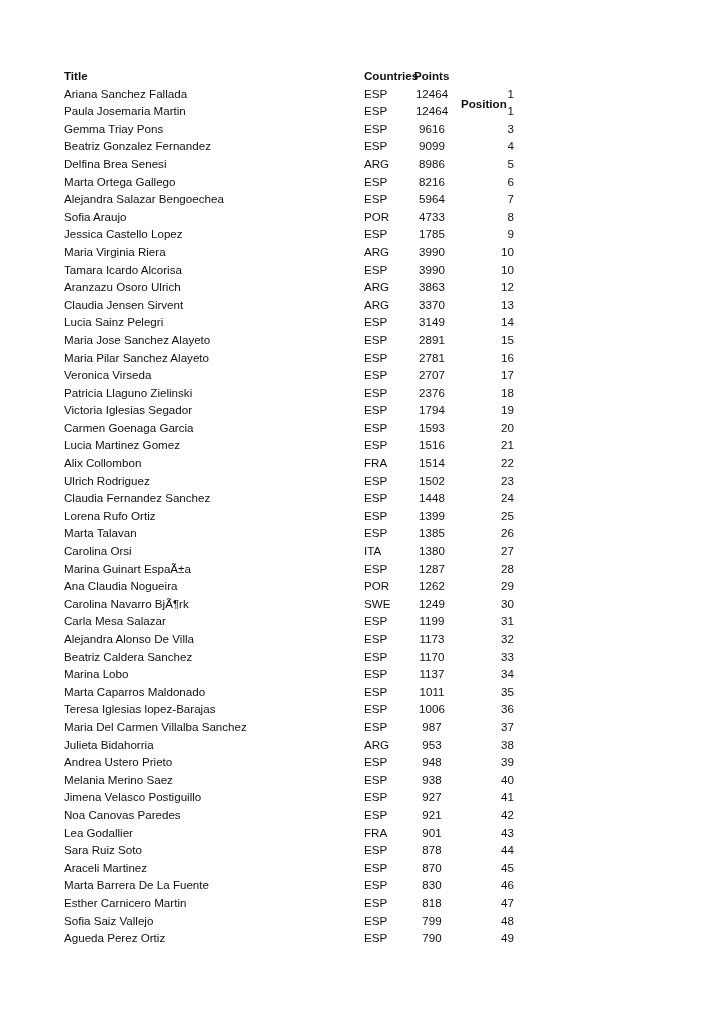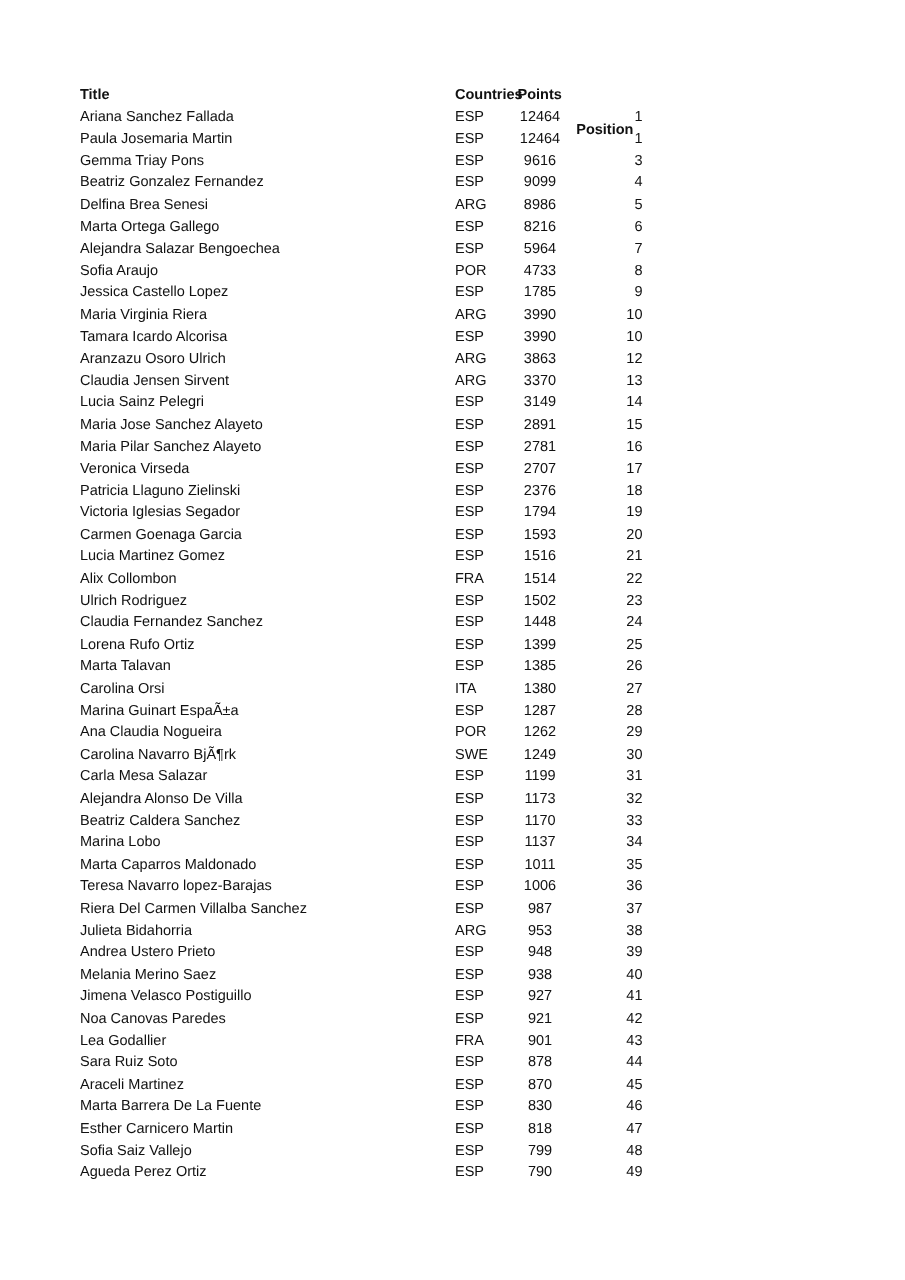--- a/index.html
+++ b/index.html
@@ -230,27 +230,27 @@
         <span class="c-points">1137</span>
         <span class="c-pos">34</span>
       </div>
       <div class="row">
         <span class="c-title">Marta Caparros Maldonado</span>
         <span class="c-country">ESP</span>
         <span class="c-points">1011</span>
         <span class="c-pos">35</span>
       </div>
       <div class="row">
-        <span class="c-title">Teresa Navarro lopez-Barajas</span>
+        <span class="c-title">Teresa Iglesias lopez-Barajas</span>
         <span class="c-country">ESP</span>
         <span class="c-points">1006</span>
         <span class="c-pos">36</span>
       </div>
       <div class="row">
-        <span class="c-title">Riera Del Carmen Villalba Sanchez</span>
+        <span class="c-title">Maria Del Carmen Villalba Sanchez</span>
         <span class="c-country">ESP</span>
         <span class="c-points">987</span>
         <span class="c-pos">37</span>
       </div>
       <div class="row">
         <span class="c-title">Julieta Bidahorria</span>
         <span class="c-country">ARG</span>
         <span class="c-points">953</span>
         <span class="c-pos">38</span>
       </div>

